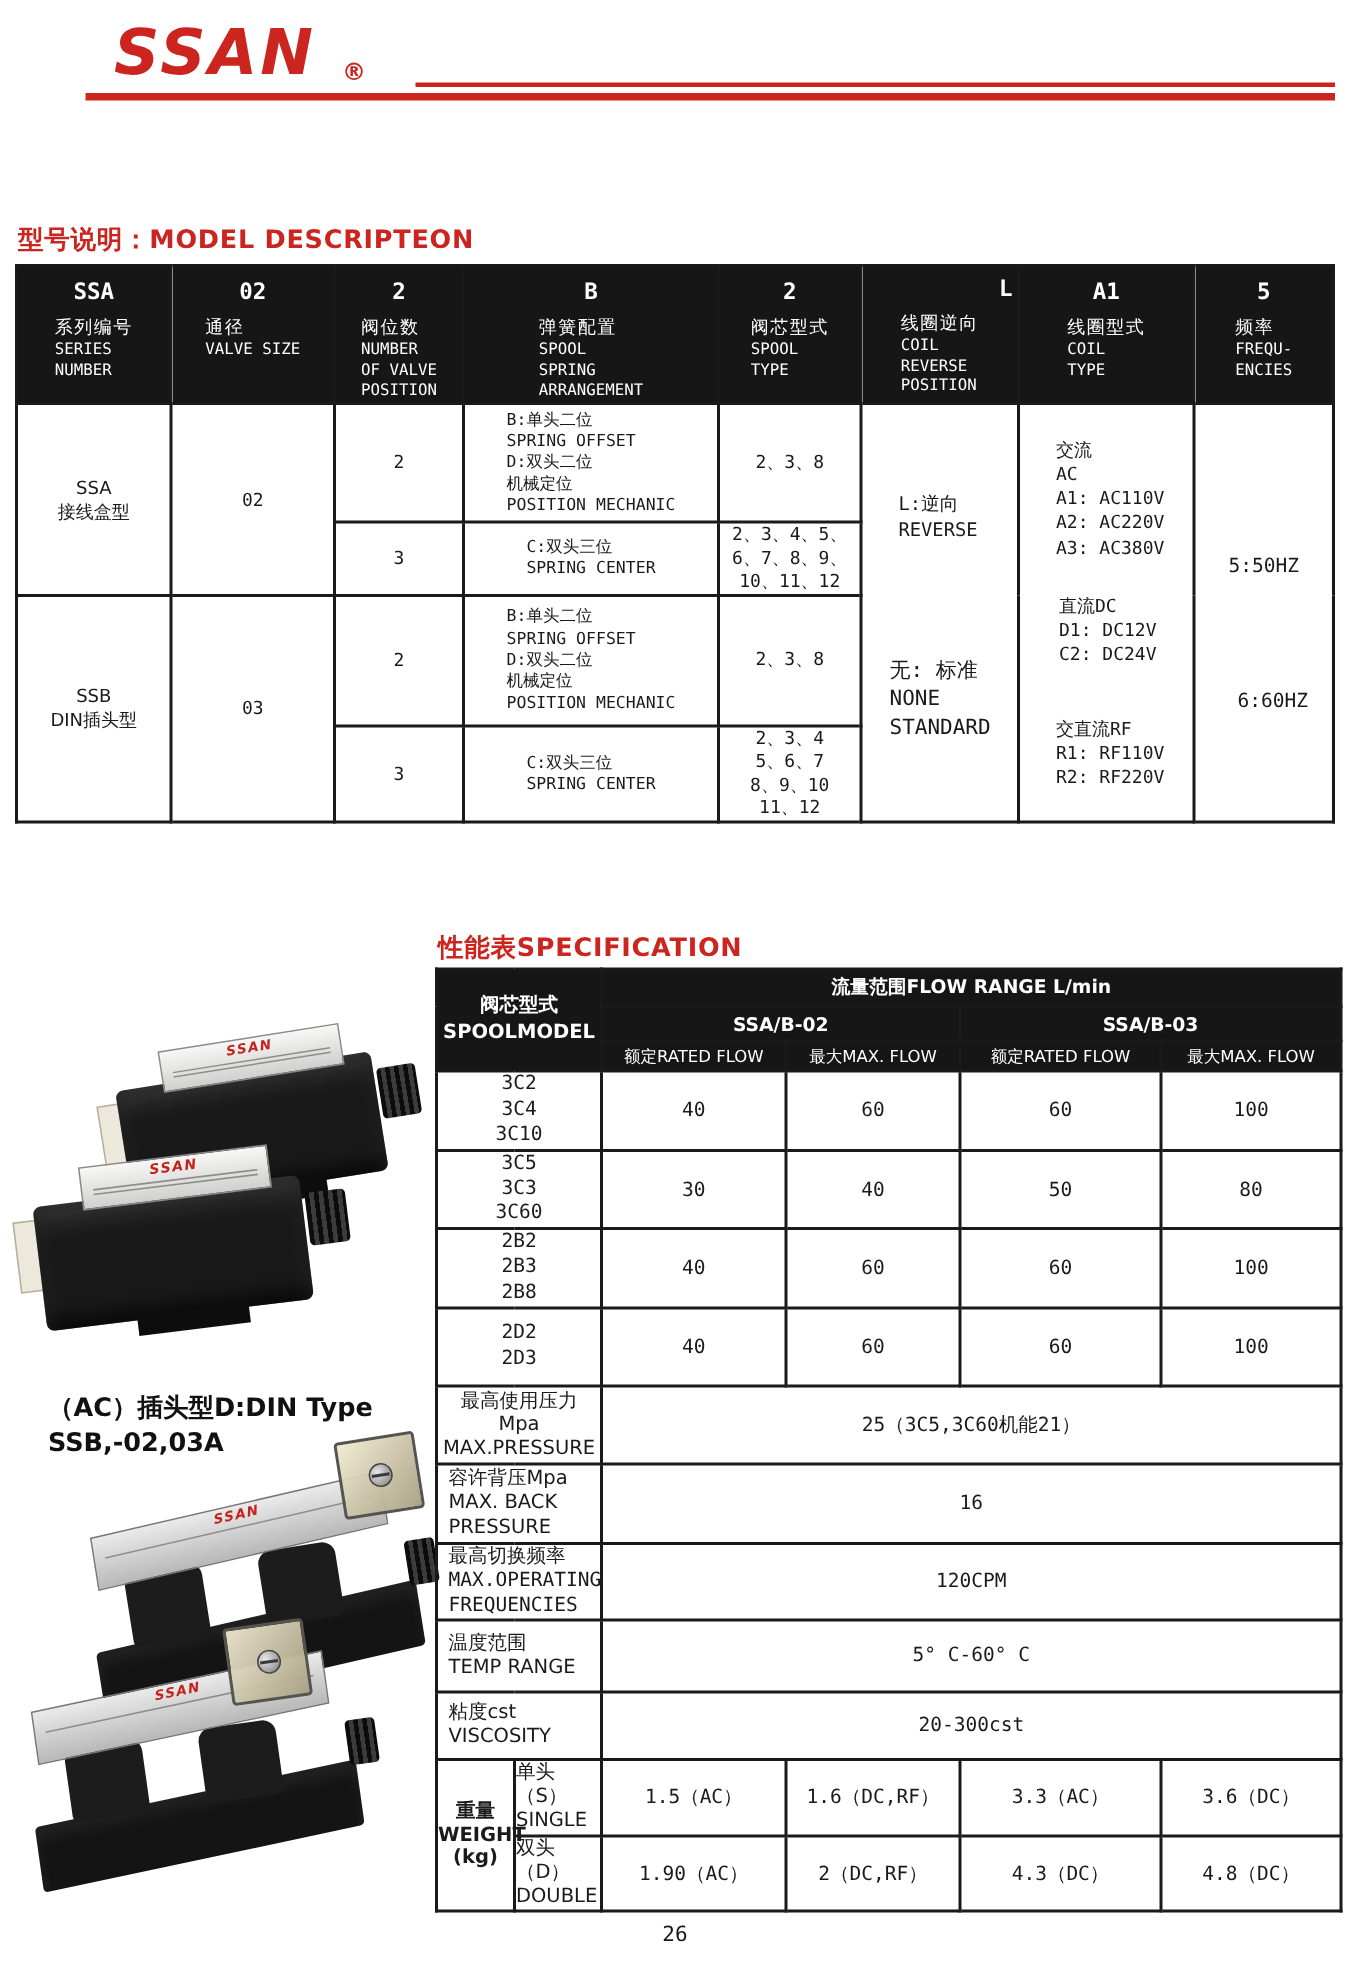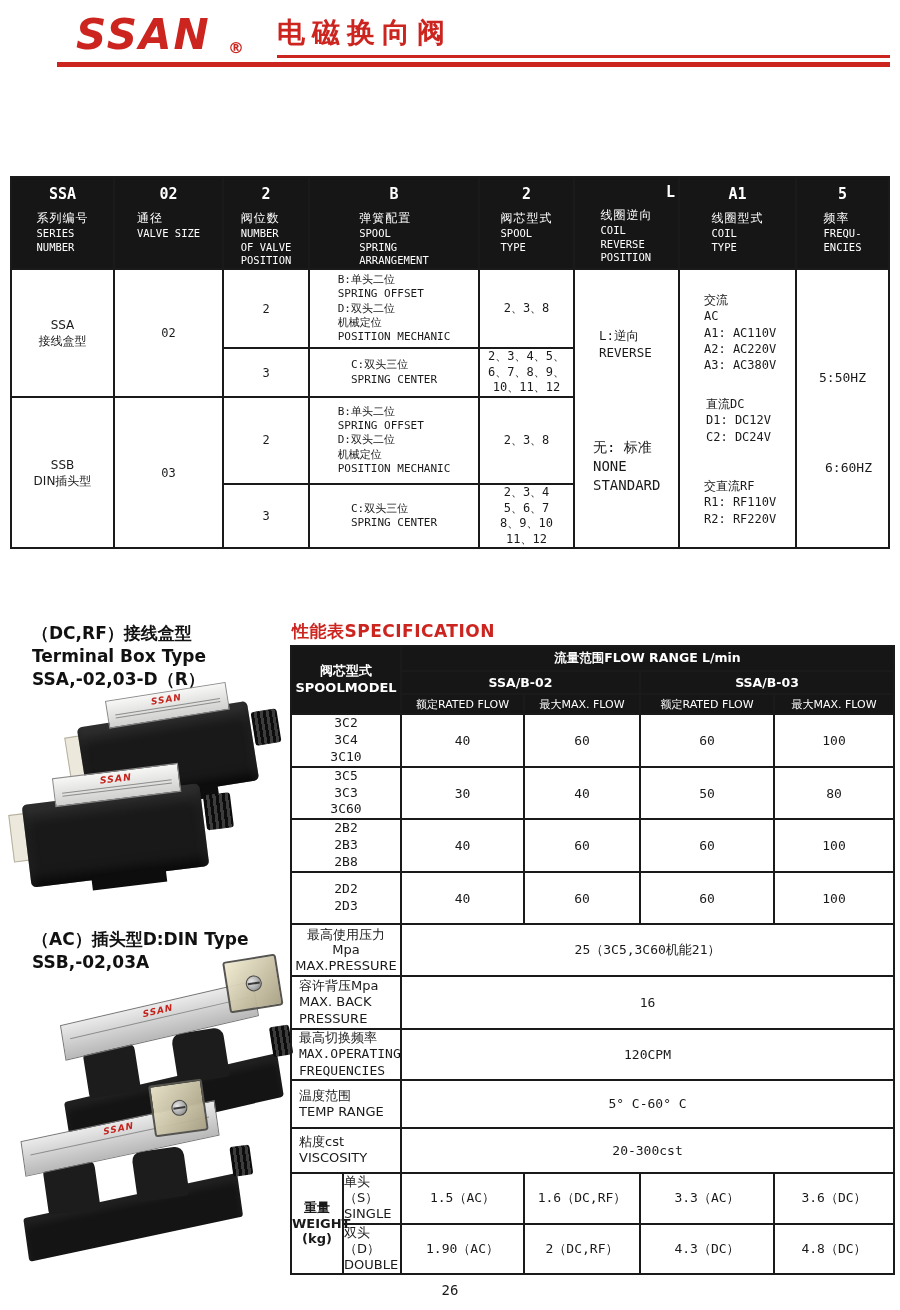--- a/index.html
+++ b/index.html
@@ -120,24 +120,24 @@
   .page-number { position:absolute; left:0; right:0; top:1282px; text-align:center; font-size:14px;
                  font-family:"DejaVu Sans Mono",monospace; }
 </style>
 </head>
 <body>
 
 <div class="page">
 
   <div class="logo">SSAN</div>
   <div class="reg">®</div>
-  <div class="title-cn">电磁换向阀</div>
   <div class="rule-thin"></div>
   <div class="rule-thick"></div>
 
+  <h2 class="section-title" id="model-title">型号说明：MODEL DESCRIPTEON</h2>
 
   <table id="model-table">
     <colgroup>
       <col style="width:103px">
         <col style="width:109px">
         <col style="width:86px">
         <col style="width:170px">
       <col style="width:95px">
         <col style="width:105px">
         <col style="width:117px">
@@ -242,23 +242,20 @@
       <td class="spring-cell"><span class="pre">C:双头三位
 SPRING CENTER</span></td>
       <td class="spool-cell pre">2、3、4
 5、6、7
 8、9、10
 11、12</td>
     </tr>
   </tbody>
     </table>
 
-  <div class="prod-label pre" id="prod-label-1">（DC,RF）接线盒型
-Terminal Box Type
-SSA,-02,03-D（R）</div>
   <div class="photo" id="photo-1">
     <div class="valve tb back">
       <div class="vcap"></div>
       <div class="vbody"></div>
       <div class="vfoot"></div>
       <div class="vnut"></div>
       <div class="vplate">
         <span class="vbrand">SSAN</span>
         <div class="vline"></div>
         <div class="vline"></div>

